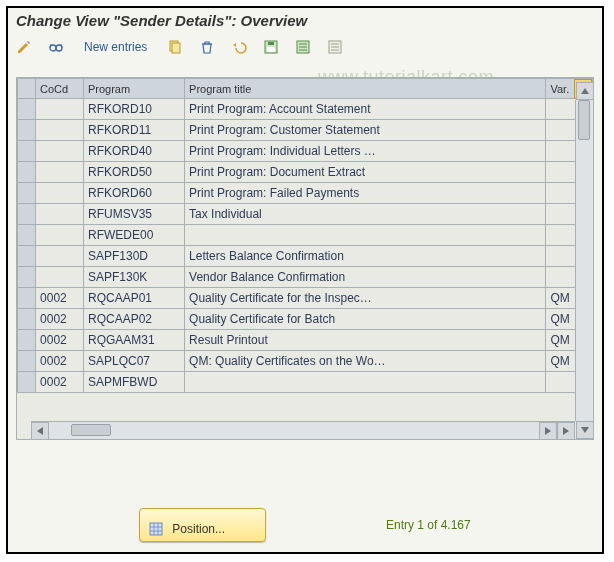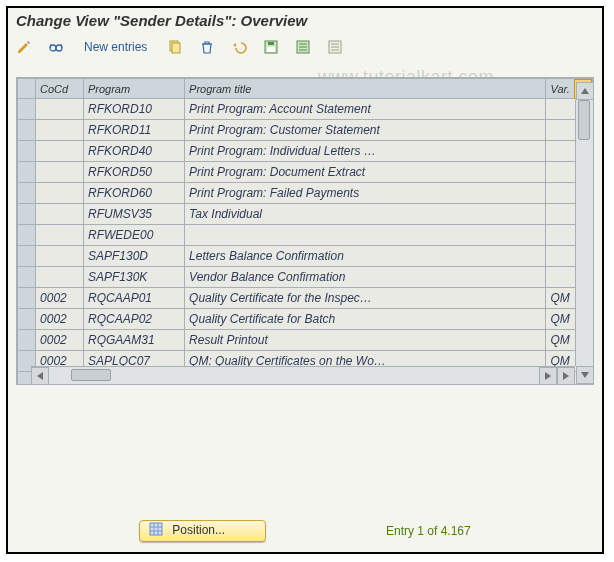--- a/index.html
+++ b/index.html
@@ -4,21 +4,21 @@
 <style>
   * { box-sizing: border-box; margin: 0; padding: 0; font-family: Arial, sans-serif; }
   body { background: #fff; width: 614px; height: 562px; position: relative; }
   .window { border: 2px solid #000; width: 598px; height: 548px; margin: 6px; background: #f5f5f0; position: relative; }
   .titlebar { padding: 4px 8px; font-size: 15px; font-weight: bold; font-style: italic; color: #333; }
   .toolbar { padding: 4px 6px; display: flex; align-items: center; gap: 12px; }
   .tbicon { width: 20px; height: 20px; display: inline-flex; align-items: center; justify-content: center; cursor: pointer; border-radius: 2px; }
   .tbicon svg { width: 16px; height: 16px; }
   .tb-text { color: #2a5c9a; font-size: 12px; cursor: pointer; padding: 0 6px; }
   .watermark { position: absolute; top: 34px; left: 310px; color: #c9d4c4; font-size: 18px; letter-spacing: 0.5px; pointer-events: none; }
-  .table-area { margin: 16px 8px 0 8px; background: #e9eae4; border: 1px solid #a9b0b5; position: relative; height: 308px; overflow: hidden; font-style: italic; }
+  .table-area { margin: 16px 8px 0 8px; background: #e9eae4; border: 1px solid #a9b0b5; position: relative; height: 363px; overflow: hidden; }
   .grid { display: table; width: 100%; border-collapse: collapse; font-family: "Courier New", monospace; font-size: 12px; color: #2f3a59; }
   .grow { display: table-row; }
   .gcell { display: table-cell; border: 1px solid #a9b0b5; padding: 3px 4px; height: 20px; vertical-align: middle; white-space: nowrap; overflow: hidden; text-overflow: ellipsis; }
   .ghead .gcell { background: #cfd6db; color: #333; font-family: Arial, sans-serif; font-size: 11px; }
   .gsel { width: 14px; background: #cfd6db !important; }
   .gcocd { width: 36px; }
   .gprog { width: 66px; }
   .gtitle { width: 280px; max-width: 280px; }
   .gvar { width: 36px; }
   .corner-btn { position: absolute; top: 1px; right: 1px; width: 18px; height: 20px; background: #f7d76b; border: 1px solid #b89b2f; cursor: pointer; display: flex; align-items: center; justify-content: center; }
@@ -28,21 +28,21 @@
   .varrow { position: absolute; left: 0; width: 18px; height: 18px; background: #d6dadd; border: 1px solid #a9b0b5; display:flex; align-items:center; justify-content:center; cursor:pointer; }
   .varrow.up { top: -18px; }
   .varrow.down { bottom: -18px; }
   .htrack { position: absolute; left: 14px; right: 18px; bottom: 0; height: 18px; background: #e0e3e6; border-top: 1px solid #a9b0b5; display:flex; align-items:center; }
   .hthumb { position: absolute; left: 40px; width: 40px; height: 12px; top: 2px; background: #c9ced3; border: 1px solid #9aa1a7; border-radius: 2px; }
   .harrow { width: 18px; height: 18px; background: #d6dadd; border: 1px solid #a9b0b5; display:flex; align-items:center; justify-content:center; cursor:pointer; }
   .harrow.l { position:absolute; left:0; }
   .harrow.r { position:absolute; right:18px; }
   .harrow.r2 { position:absolute; right:0; }
   .footer { position: absolute; bottom: 10px; left: 0; right: 0; display: flex; align-items: center; justify-content: center; gap: 120px; }
-  .pos-btn { display: inline-flex; align-items: flex-end; gap: 8px; padding: 0 40px 4px 8px; background: linear-gradient(#fff7d6,#ffe788); border: 1px solid #c9a43a; border-radius: 4px; cursor: pointer; font-size: 12px; color: #333; box-shadow: 0 1px 1px rgba(0,0,0,0.25); }
+  .pos-btn { display: inline-flex; align-items: center; gap: 8px; padding: 12px 40px 4px 8px; background: linear-gradient(#fff7d6,#ffe788); border: 1px solid #c9a43a; border-radius: 4px; cursor: pointer; font-size: 12px; color: #333; box-shadow: 0 1px 1px rgba(0,0,0,0.25); }
   .pos-btn .icn { width:16px; height:16px; display:inline-flex; align-items:center; justify-content:center; }
   .entry-txt { font-size: 12px; color: #4d7c0f; }
   .toolbar { position: relative; }
 </style>
 </head>
 <body>
 
 <div class="window">
   <div class="titlebar">Change View "Sender Details": Overview</div>
 

